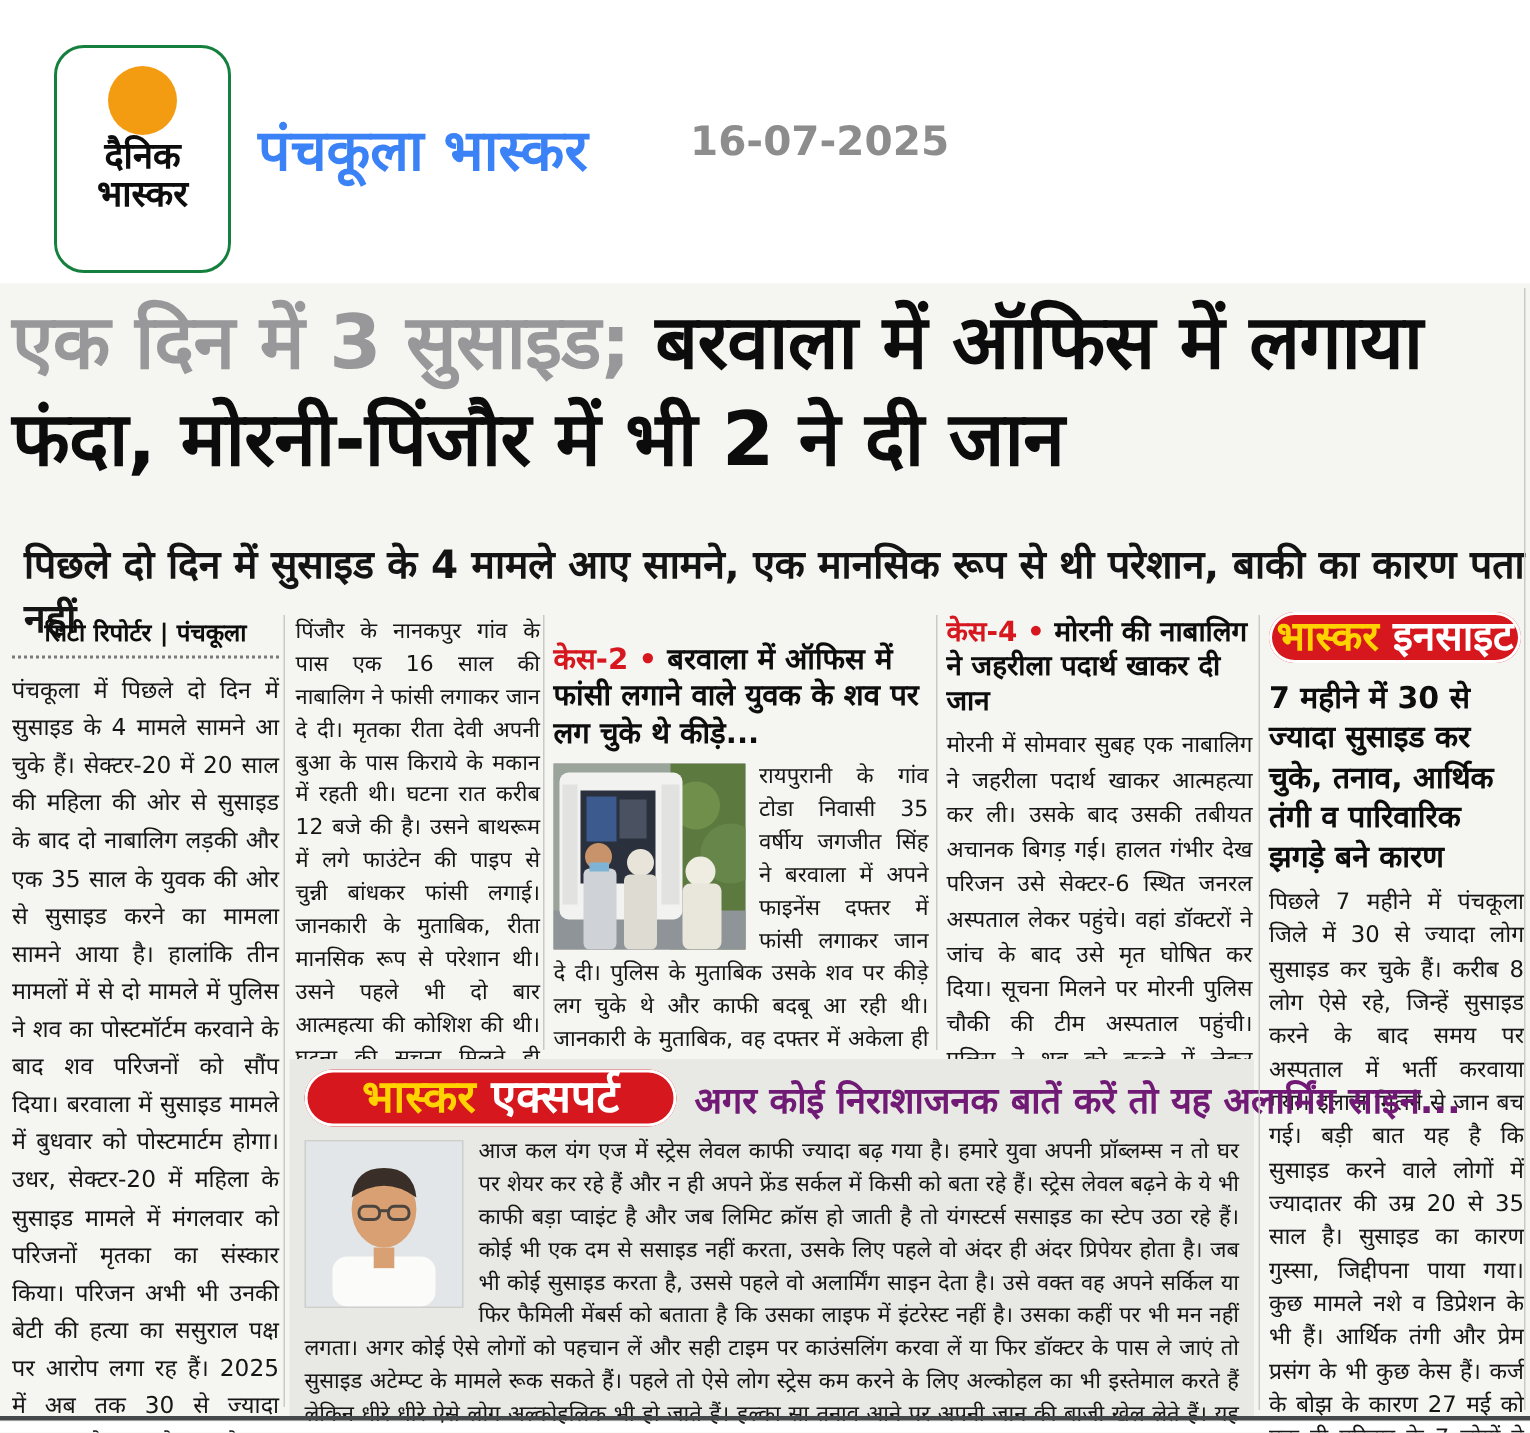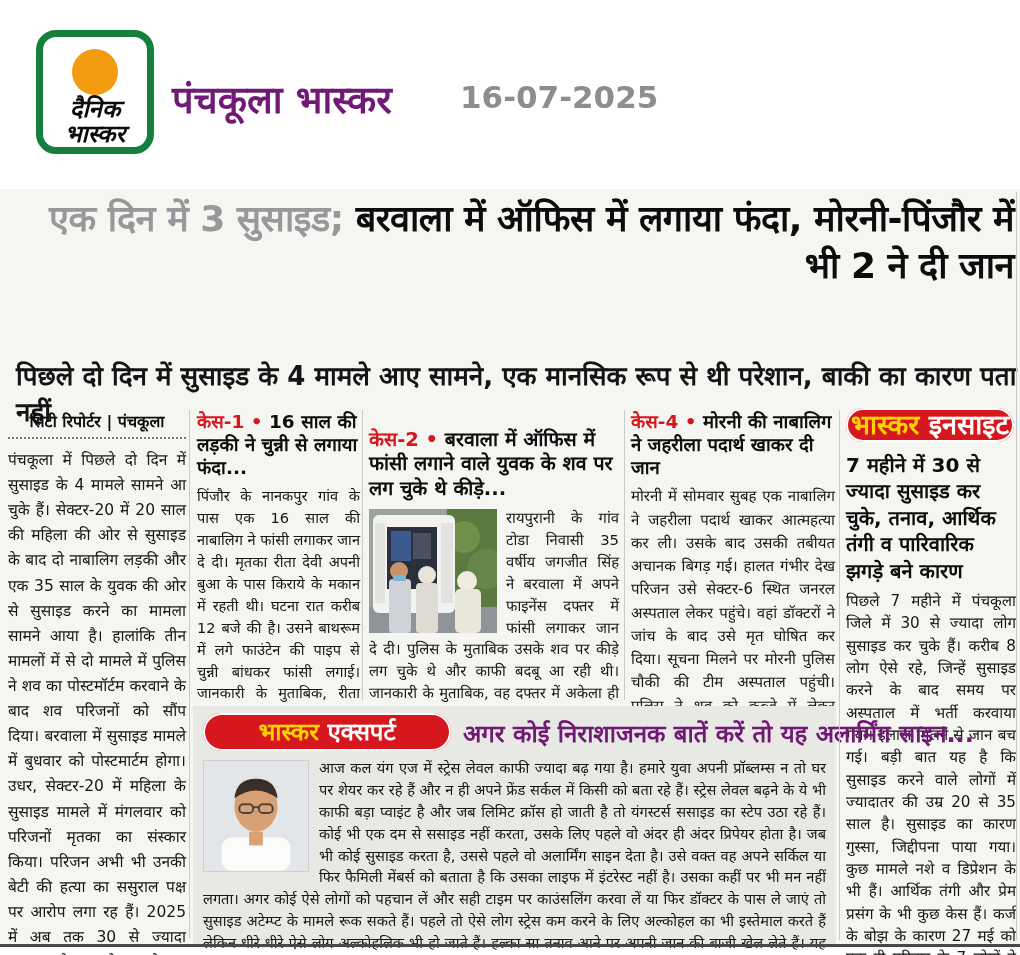--- a/index.html
+++ b/index.html
@@ -4,30 +4,30 @@
 <style>
   * { margin:0; padding:0; box-sizing:border-box; }
   html,body { width:1020px; height:955px; }
   body {
     font-family:"DejaVu Sans","Liberation Sans",sans-serif;
     background:#ffffff; position:relative; overflow:hidden; color:#161616;
   }
   .content-bg { position:absolute; left:0; top:189px; width:1020px; height:759px; background:#f5f5f2; }
 
   
-  .logo-box { position:absolute; left:36px; top:30px; width:118px; height:124px;
-    background:#fff; border:7px solid #15803d; border-radius:20px; text-align:center;font-style:italic; }
+  .logo-box { position:absolute; left:36px; top:30px; width:118px; height:152px;
+    background:#fff; border:2px solid #15803d; border-radius:20px; text-align:center; }
   .logo-dot { width:46px; height:46px; border-radius:50%; background:#f39c12; margin:12px auto 2px; }
   .logo-text { font-weight:800; font-size:24px; line-height:1.05; color:#0d0d0d; }
-  .paper-title { position:absolute; left:172px; top:72px; font-size:38px; font-weight:800; color:#701a75; }
-  .paper-date { position:absolute; left:460px; top:79px; font-size:31px; font-weight:600; color:#8d8d8d; }
+  .paper-title { position:absolute; left:172px; top:72px; font-size:38px; font-weight:800; color:#3b82f6; }
+  .paper-date { position:absolute; left:460px; top:79px; font-size:27px; font-weight:600; color:#8d8d8d; }
 
   
   .headline { position:absolute; left:8px; top:196px; width:1006px;
-    font-size:36px; line-height:1.3; font-weight:800; letter-spacing:-0.5px; color:#0c0c0c;text-align:right; }
+    font-size:50px; line-height:1.3; font-weight:800; letter-spacing:-0.5px; color:#0c0c0c; }
   .headline .gray { color:#98989a; }
   .subheadline { position:absolute; left:16px; top:357px; width:1006px;
     font-size:26px; font-weight:600; color:#141414; }
 
   
   .col { position:absolute; text-align:justify; }
   .col1 { left:8px;  top:410px; width:178px; }
   .col2 { left:197px; top:410px; width:163px; }
   .col3 { left:369px; top:428px; width:250px; }
   .col4 { left:631px; top:410px; width:204px; }
@@ -50,21 +50,21 @@
   .badge .w1 { color:#ffd200; }
   .badge .w2 { color:#ffffff; }
   .insight-badge { width:168px; height:34px; line-height:34px; font-size:27px; }
   .insight-heading { font-size:20px; font-weight:800; line-height:1.32; margin:10px 0 6px; color:#0d0d0d; }
   .insight-body { font-size:15.2px; line-height:1.47; text-align:justify; }
 
   
   .expert-box { position:absolute; left:193px; top:706px; width:643px; height:239px;
     background:#e8e8e4; padding:7px 10px 6px; }
   .expert-header { display:flex; align-items:center; gap:12px; margin-bottom:6px; }
-  .expert-badge { flex:none; width:248px; height:38px; line-height:38px; font-size:24px; }
+  .expert-badge { flex:none; width:248px; height:38px; line-height:38px; font-size:30px; }
   .expert-heading { font-size:24px; font-weight:800; color:#701a75; white-space:nowrap; }
   .expert-body { font-size:14.6px; line-height:1.5; text-align:justify; }
   .expert-photo { float:left; width:106px; height:112px; margin:3px 10px 2px 0; background:#dfe3e6; border:1px solid #cfcfcb; }
 
   
   .vsep { position:absolute; width:1px; background:#c9c9c5; top:410px; }
   .vsep1 { left:189px; height:528px; }
   .vsep2 { left:362px; height:290px; }
   .vsep3 { left:624px; height:290px; }
   .vsep4 { left:839px; height:530px; }
@@ -87,21 +87,20 @@
 <h1 class="headline"><span class="gray">एक दिन में 3 सुसाइड; </span><span>बरवाला में ऑफिस में लगाया फंदा, मोरनी-पिंजौर में भी 2 ने दी जान</span></h1>
 <div class="subheadline">पिछले दो दिन में सुसाइड के 4 मामले आए सामने, एक मानसिक रूप से थी परेशान, बाकी का कारण पता नहीं</div>
 
 <div class="col col1">
   <div class="byline">सिटी रिपोर्टर | पंचकूला</div>
   <div class="dotted-rule"></div>
   <p class="body">पंचकूला में पिछले दो दिन में सुसाइड के 4 मामले सामने आ चुके हैं। सेक्टर-20 में 20 साल की महिला की ओर से सुसाइड के बाद दो नाबालिग लड़की और एक 35 साल के युवक की ओर से सुसाइड करने का मामला सामने आया है। हालांकि तीन मामलों में से दो मामले में पुलिस ने शव का पोस्टमॉर्टम करवाने के बाद शव परिजनों को सौंप दिया। बरवाला में सुसाइड मामले में बुधवार को पोस्टमार्टम होगा। उधर, सेक्टर-20 में महिला के सुसाइड मामले में मंगलवार को परिजनों मृतका का संस्कार किया। परिजन अभी भी उनकी बेटी की हत्या का ससुराल पक्ष पर आरोप लगा रह हैं। 2025 में अब तक 30 से ज्यादा सुसाइड के मामले सामने आ चुके हैं। सुसाइड के ज्यादातर मामलों में नाबालिग और युवा वर्ग शामिल हैं। हालांकि कुछ सुसाइड के मामलों में समय पर इलाज मिलने पर उनकी जान भी बची है। सुसाइड के ज्यादातर मामलों में कारण तनाव और आर्थिक तंगी समेत अन्य वजहें सामने आई हैं।</p>
 </div>
 
 <div class="col col2">
-  <h3 class="case-head"><span class="case-label">केस-1 •</span><span> 16 साल की लड़की ने चुन्नी से लगाया फंदा...</span></h3>
   <p class="body">पिंजौर के नानकपुर गांव के पास एक 16 साल की नाबालिग ने फांसी लगाकर जान दे दी। मृतका रीता देवी अपनी बुआ के पास किराये के मकान में रहती थी। घटना रात करीब 12 बजे की है। उसने बाथरूम में लगे फाउंटेन की पाइप से चुन्नी बांधकर फांसी लगाई। जानकारी के मुताबिक, रीता मानसिक रूप से परेशान थी। उसने पहले भी दो बार आत्महत्या की कोशिश की थी। घटना की सूचना मिलते ही पुलिस मौके पर पहुंची और एंबुलेंस से शव को कालका अस्पताल की मोर्चरी में रखवाया गया है।</p>
 </div>
 
 <div class="col col3">
   <h3 class="case-head"><span class="case-label">केस-2 •</span><span> बरवाला में ऑफिस में फांसी लगाने वाले युवक के शव पर लग चुके थे कीड़े...</span></h3>
   <div class="body">
     <svg class="case2-photo" viewBox="0 0 128 124" xmlns="http://www.w3.org/2000/svg">
       <rect width="128" height="124" fill="#9aa49a"></rect>
       <rect x="78" y="0" width="50" height="124" fill="#5c7a3f"></rect>
       <circle cx="95" cy="28" r="16" fill="#6f8f4a"></circle>

